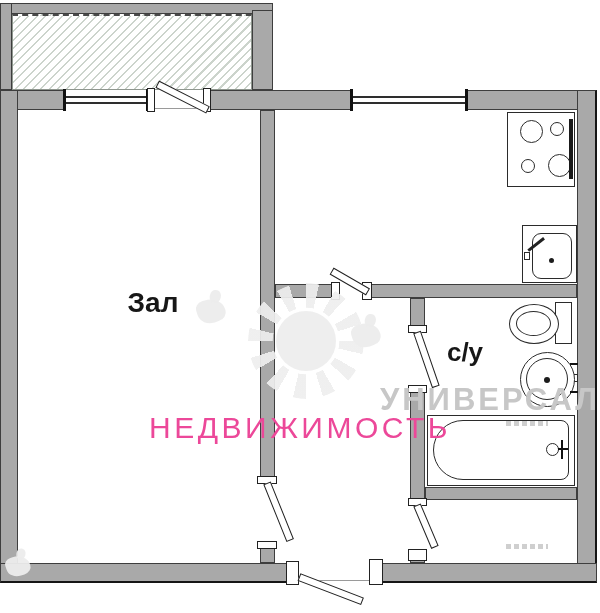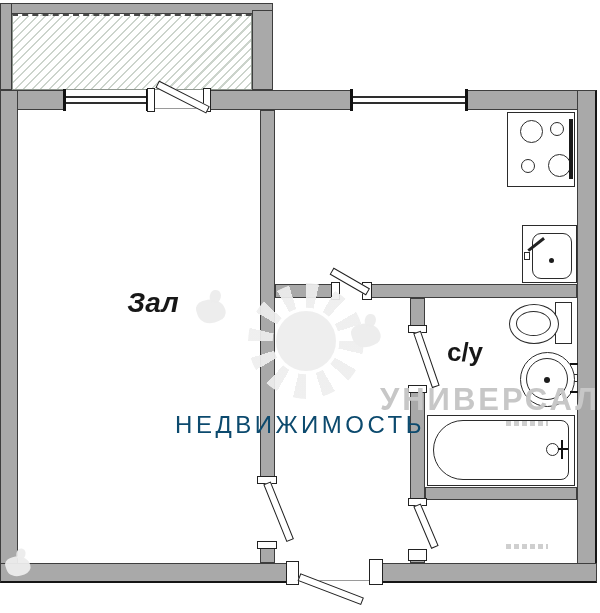--- a/index.html
+++ b/index.html
@@ -34,21 +34,21 @@
             mask:radial-gradient(circle closest-side,transparent 0 57%,#000 58%);
   }
   .wm-core{left:276px;top:311px;width:60px;height:60px;border-radius:50%;
     background:rgba(237,237,237,0.93);box-shadow:0 0 0 3px rgba(255,255,255,0.0);}
   .wm-thumb{background:rgba(236,236,236,0.95);border-radius:30% 60% 35% 50%;}
   .wm-thumb::after{content:"";position:absolute;left:60%;top:-28%;width:38%;height:55%;
     background:rgba(236,236,236,0.95);border-radius:45%;transform:rotate(30deg);}
   .wm-text1{left:0;right:0;top:382px;text-align:right;font-weight:bold;
     font-size:31px;letter-spacing:3px;color:#c7c7c7;}
   .wm-text2{left:0;right:0;top:411px;text-align:center;
-    font-size:24px;letter-spacing:3.5px;color:#0c4a6e;}
+    font-size:30px;letter-spacing:3.5px;color:#ec4899;}
   .wm-dashes{position:absolute;width:42px;height:5px;z-index:6;
     background:repeating-linear-gradient(90deg,#cfcfcf 0 5px,transparent 5px 8px);}
 </style>
 </head>
 <body>
 
 <div id="plan">
 
   <div class="wall" style="left:0;top:3px;width:273px;height:11px;"></div>
   <div class="wall" style="left:0;top:3px;width:12px;height:87px;"></div>
@@ -140,21 +140,21 @@
   <div class="jbar" style="left:570px;top:363px;width:8px;height:2px;"></div>
   <div class="jbar" style="left:570px;top:391px;width:8px;height:2px;"></div>
 
   <div class="fixture" style="left:427px;top:415px;width:148px;height:71px;">
     <div class="sub" style="left:5px;top:4px;width:136px;height:60px;border-radius:30px 8px 8px 30px;"></div>
     <div class="sub" style="left:118px;top:27px;width:13px;height:13px;border-radius:50%;"></div>
     <div class="jbar" style="left:133px;top:24px;width:2px;height:19px;"></div>
     <div class="jbar" style="left:130px;top:32px;width:10px;height:2px;"></div>
   </div>
 
-  <div class="room-label" style="left:153px;top:303px;font-size:28px;font-style:italic;">Зал</div>
+  <div class="room-label" style="left:153px;top:303px;font-size:28px;">Зал</div>
   <div class="room-label" style="left:465px;top:352px;font-size:26px;">с/у</div>
 
   <div class="wm wm-rays"></div>
   <div class="wm wm-core"></div>
   <div class="wm wm-thumb" style="left:197px;top:299px;width:28px;height:24px;transform:rotate(-18deg);"></div>
   <div class="wm wm-thumb" style="left:352px;top:323px;width:28px;height:24px;transform:rotate(-18deg);"></div>
   <div class="wm wm-thumb" style="left:6px;top:556px;width:24px;height:20px;transform:rotate(-18deg);"></div>
   <div class="wm wm-text1">УНИВЕРСАЛ</div>
   <div class="wm wm-text2">НЕДВИЖИМОСТЬ</div>
   <div class="wm-dashes" style="left:506px;top:421px;"></div>

